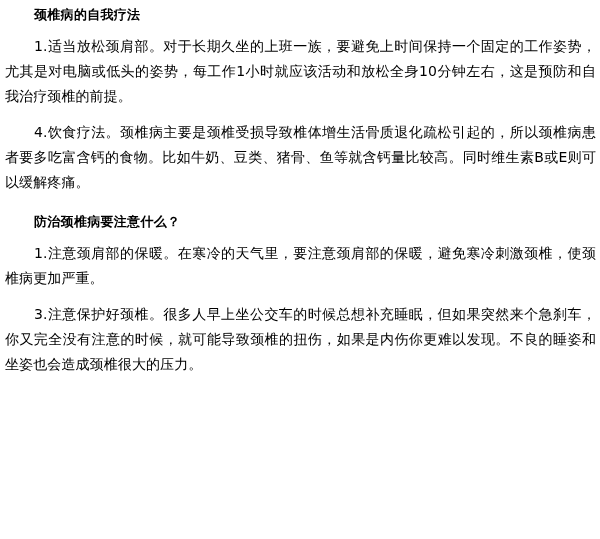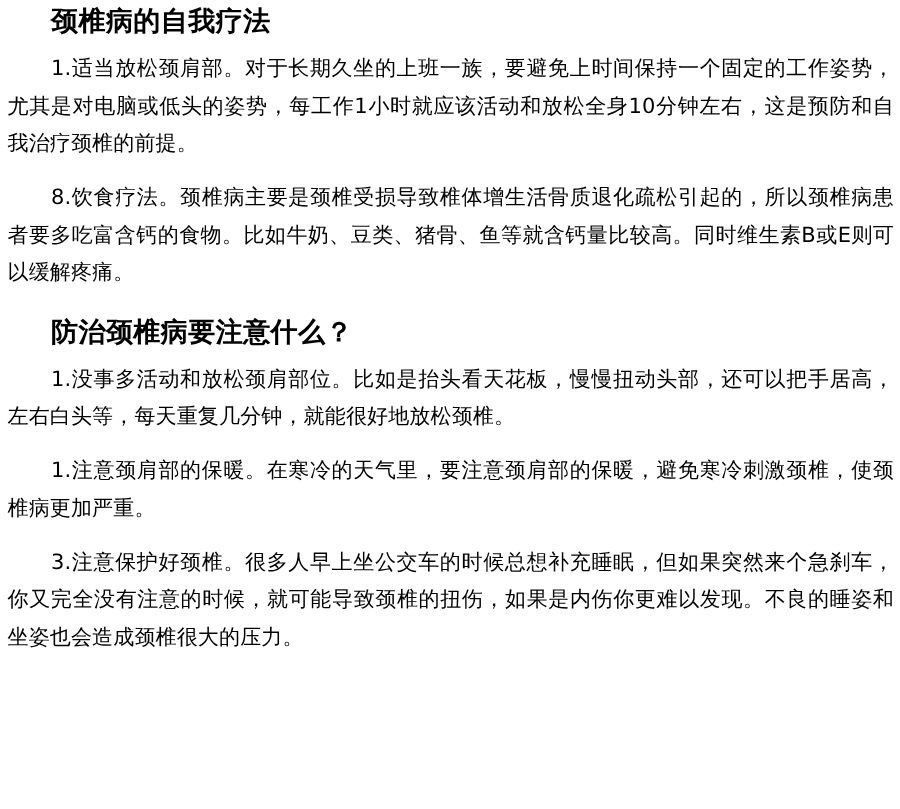--- a/index.html
+++ b/index.html
@@ -13,21 +13,21 @@
       overflow: hidden;
       color: #000000;
       font-family: "DejaVu Sans", "Liberation Sans", sans-serif;
     }
     .article {
       padding: 4px 4px 0 5px;
       box-sizing: border-box;
       width: 600px;
     }
     .section-heading {
-      font-size: 18px;
+      font-size: 13px;
       font-weight: bold;
       margin: 0 0 8px 0;
       padding-left: 29px;
       line-height: 22px;
       letter-spacing: 0.3px;
     }
     .para {
       font-size: 14px;
       line-height: 25px;
       text-indent: 29px;
@@ -40,23 +40,22 @@
     }
   </style>
 </head>
 <body>
 
 <div class="article">
 
   <div class="section">
     <h2 class="section-heading">颈椎病的自我疗法</h2>
     <p class="para">1.适当放松颈肩部。对于长期久坐的上班一族，要避免上时间保持一个固定的工作姿势，尤其是对电脑或低头的姿势，每工作1小时就应该活动和放松全身10分钟左右，这是预防和自我治疗颈椎的前提。</p>
-    <p class="para">8.饮食疗法。颈椎病主要是颈椎受损导致椎体增生活骨质退化疏松引起的，所以颈椎病患者要多吃富含钙的食物。比如牛奶、豆类、猪骨、鱼等就含钙量比较高。同时维生素B或E则可以缓解疼痛。</p>
+    <p class="para">4.饮食疗法。颈椎病主要是颈椎受损导致椎体增生活骨质退化疏松引起的，所以颈椎病患者要多吃富含钙的食物。比如牛奶、豆类、猪骨、鱼等就含钙量比较高。同时维生素B或E则可以缓解疼痛。</p>
   </div>
 
   <div class="section">
     <h2 class="section-heading">防治颈椎病要注意什么？</h2>
-    <p class="para">1.没事多活动和放松颈肩部位。比如是抬头看天花板，慢慢扭动头部，还可以把手居高，左右白头等，每天重复几分钟，就能很好地放松颈椎。</p>
     <p class="para">1.注意颈肩部的保暖。在寒冷的天气里，要注意颈肩部的保暖，避免寒冷刺激颈椎，使颈椎病更加严重。</p>
     <p class="para">3.注意保护好颈椎。很多人早上坐公交车的时候总想补充睡眠，但如果突然来个急刹车，你又完全没有注意的时候，就可能导致颈椎的扭伤，如果是内伤你更难以发现。不良的睡姿和坐姿也会造成颈椎很大的压力。</p>
   </div>
 
 </div>
 
 </body></html>

